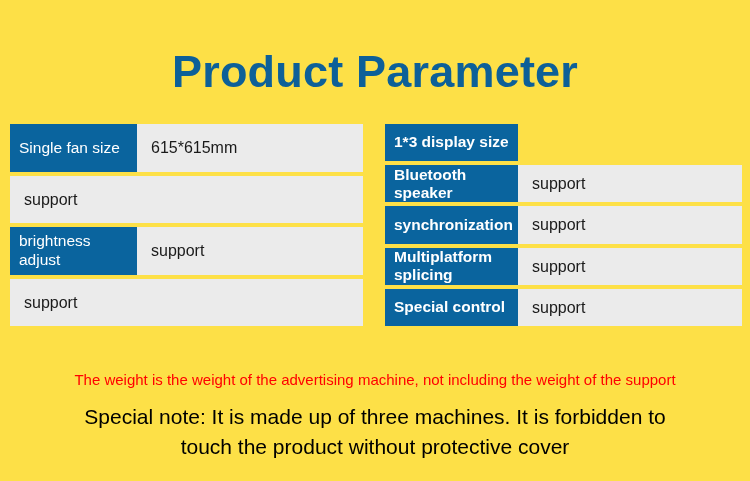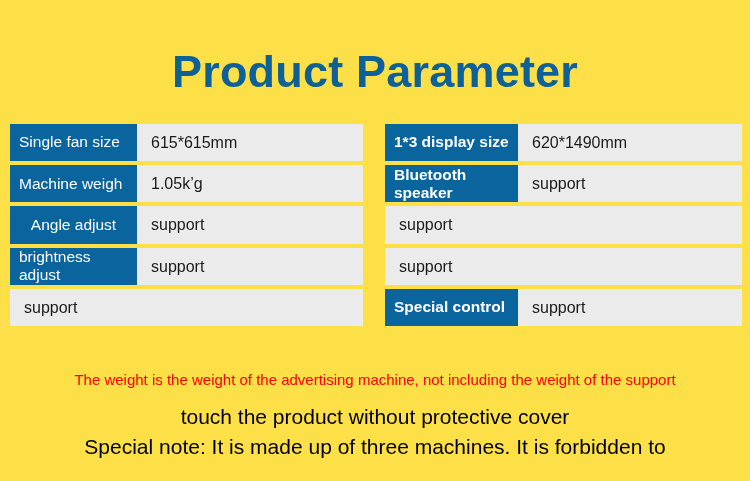--- a/index.html
+++ b/index.html
@@ -128,72 +128,69 @@
 
   <div class="tables">
 
     <div class="param-table left">
 
       <div class="row">
         <div class="label-cell">Single fan size</div>
         <div class="value-cell">615*615mm</div>
       </div>
 
-      <div class="row">
-        <div class="label-cell">Machine weigh</div>
-        <div class="value-cell">1.05k’g</div>
-      </div>
 
       <div class="row">
-        <div class="label-cell centered">Angle adjust</div>
         <div class="value-cell">support</div>
       </div>
 
       <div class="row">
         <div class="label-cell">brightness
 adjust</div>
         <div class="value-cell">support</div>
       </div>
 
       <div class="row">
         <div class="value-cell">support</div>
       </div>
 
     </div>
 
     <div class="param-table right">
 
       <div class="row">
         <div class="label-cell">1*3 display size</div>
-        <div class="value-cell">620*1490mm</div>
       </div>
 
       <div class="row">
         <div class="label-cell">Bluetooth
 speaker</div>
         <div class="value-cell">support</div>
       </div>
 
       <div class="row">
+        <div class="label-cell">synchronization</div>
         <div class="value-cell">support</div>
       </div>
 
       <div class="row">
+        <div class="label-cell">Multiplatform
+splicing</div>
         <div class="value-cell">support</div>
       </div>
 
       <div class="row">
         <div class="label-cell">Special control</div>
         <div class="value-cell">support</div>
       </div>
 
     </div>
 
   </div>
 
   <div class="warning">The weight is the weight of the advertising machine, not including the weight of the support</div>
 
   <div class="note">
+    <span class="note-line">Special note: It is made up of three machines.  It is forbidden to</span>
     <span class="note-line">touch the product without protective cover</span>
-    <span class="note-line">Special note: It is made up of three machines.  It is forbidden to</span>
   </div>
 
 </div>
 
 </body></html>

